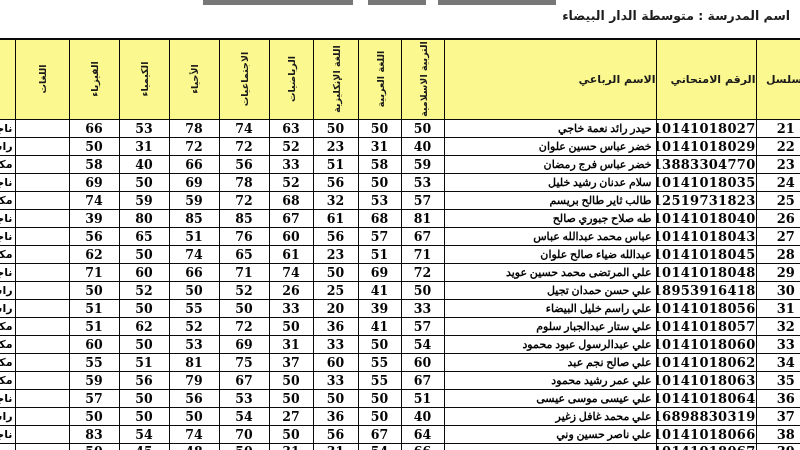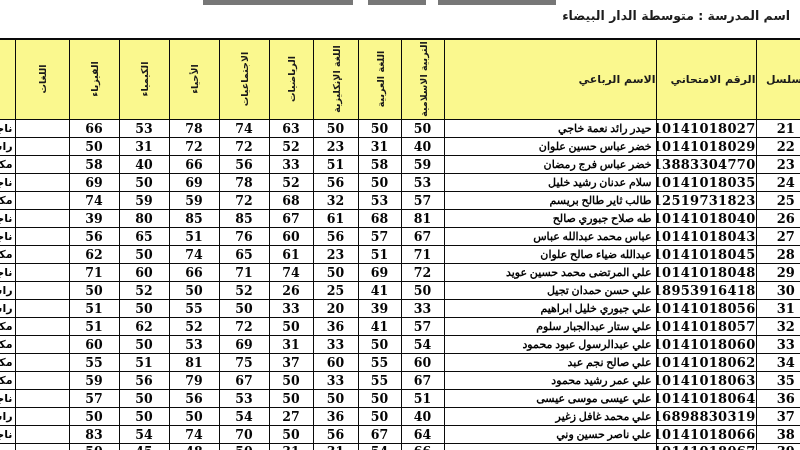--- a/index.html
+++ b/index.html
@@ -292,21 +292,21 @@
         <td class="c-score">52</td>
         <td class="c-score">50</td>
         <td class="c-score">52</td>
         <td class="c-score">50</td>
         <td class="c-lang"></td>
         <td class="c-result">راسب</td>
       </tr>
       <tr>
         <td class="c-serial">31</td>
         <td class="c-exam">10141018056</td>
-        <td class="c-name">علي جبوري خليل ابراهيم</td>
+        <td class="c-name">علي راسم خليل البيضاء</td>
         <td class="c-score">33</td>
         <td class="c-score">39</td>
         <td class="c-score">20</td>
         <td class="c-score">33</td>
         <td class="c-score">50</td>
         <td class="c-score">55</td>
         <td class="c-score">50</td>
         <td class="c-score">51</td>
         <td class="c-lang"></td>
         <td class="c-result">راسب</td>

